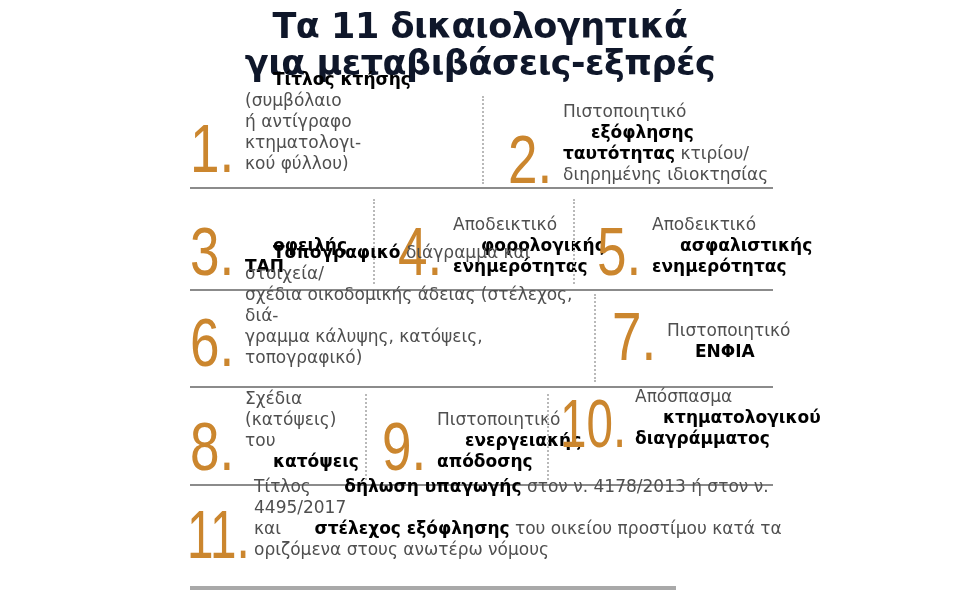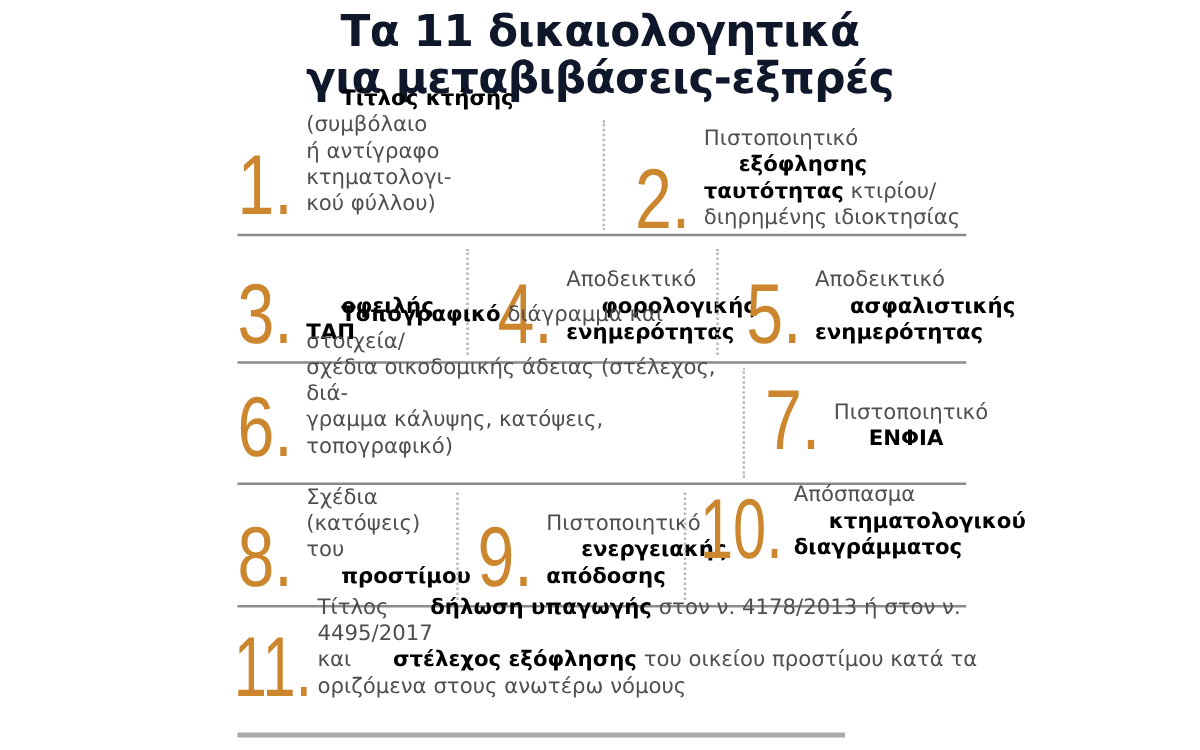--- a/index.html
+++ b/index.html
@@ -128,21 +128,21 @@
     <div class="txt" style="width:115px"><span class="r">Πιστοποιητικό
 </span><span class="b">ΕΝΦΙΑ</span></div>
   </div>
   <div class="vdot" style="left:594px;top:294px;height:88px"></div>
   <div class="hline" style="top:386px"></div>
 
   <div class="item" style="left:190px;top:401px;height:71px">
     <div class="num n1">8.</div>
     <div class="txt" style="width:122px"><span class="r">Σχέδια
 (κατόψεις)
-του </span><span class="b">προστίμου</span></div>
+του </span><span class="b">κατόψεις</span></div>
   </div>
   <div class="item" style="left:382px;top:401px;height:71px">
     <div class="num n1">9.</div>
     <div class="txt" style="width:120px"><span class="r">Πιστοποιητικό
 </span><span class="b">ενεργειακής
 απόδοσης</span></div>
   </div>
   <div class="item" style="left:560px;top:378px;height:71px">
     <div class="num n2 w10">10.</div>
     <div class="txt" style="width:150px"><span class="r">Απόσπασμα

